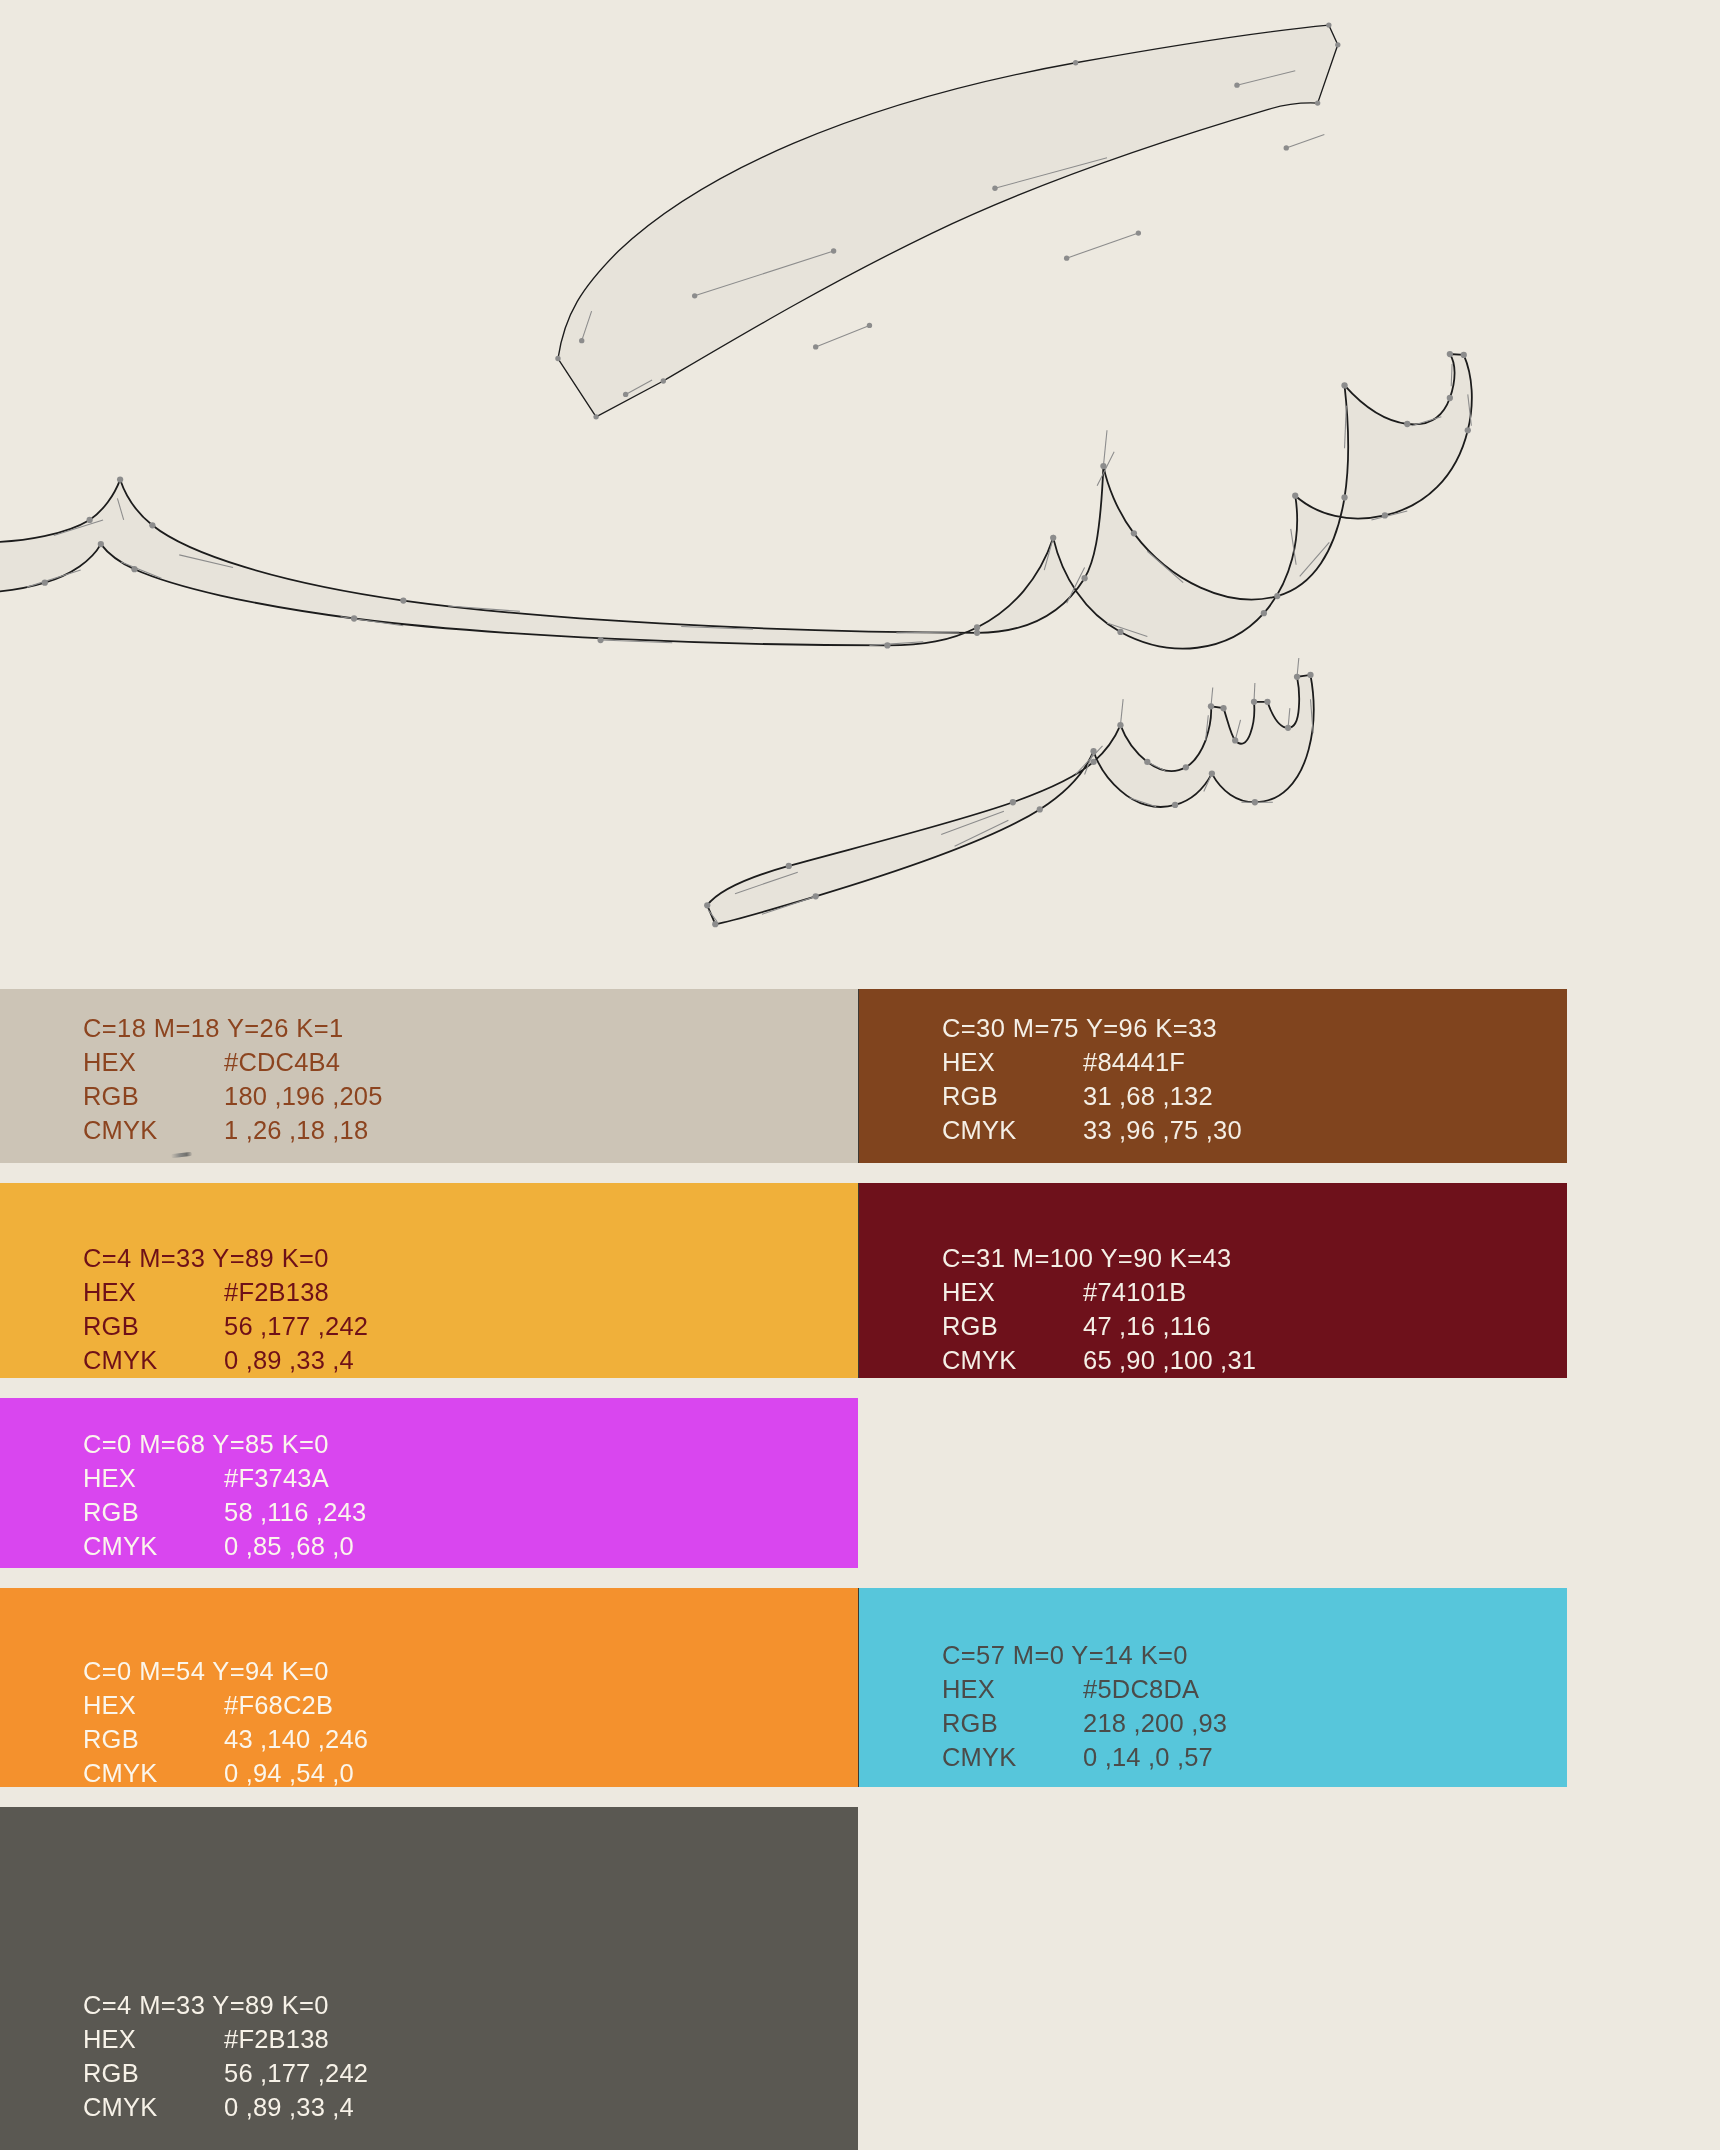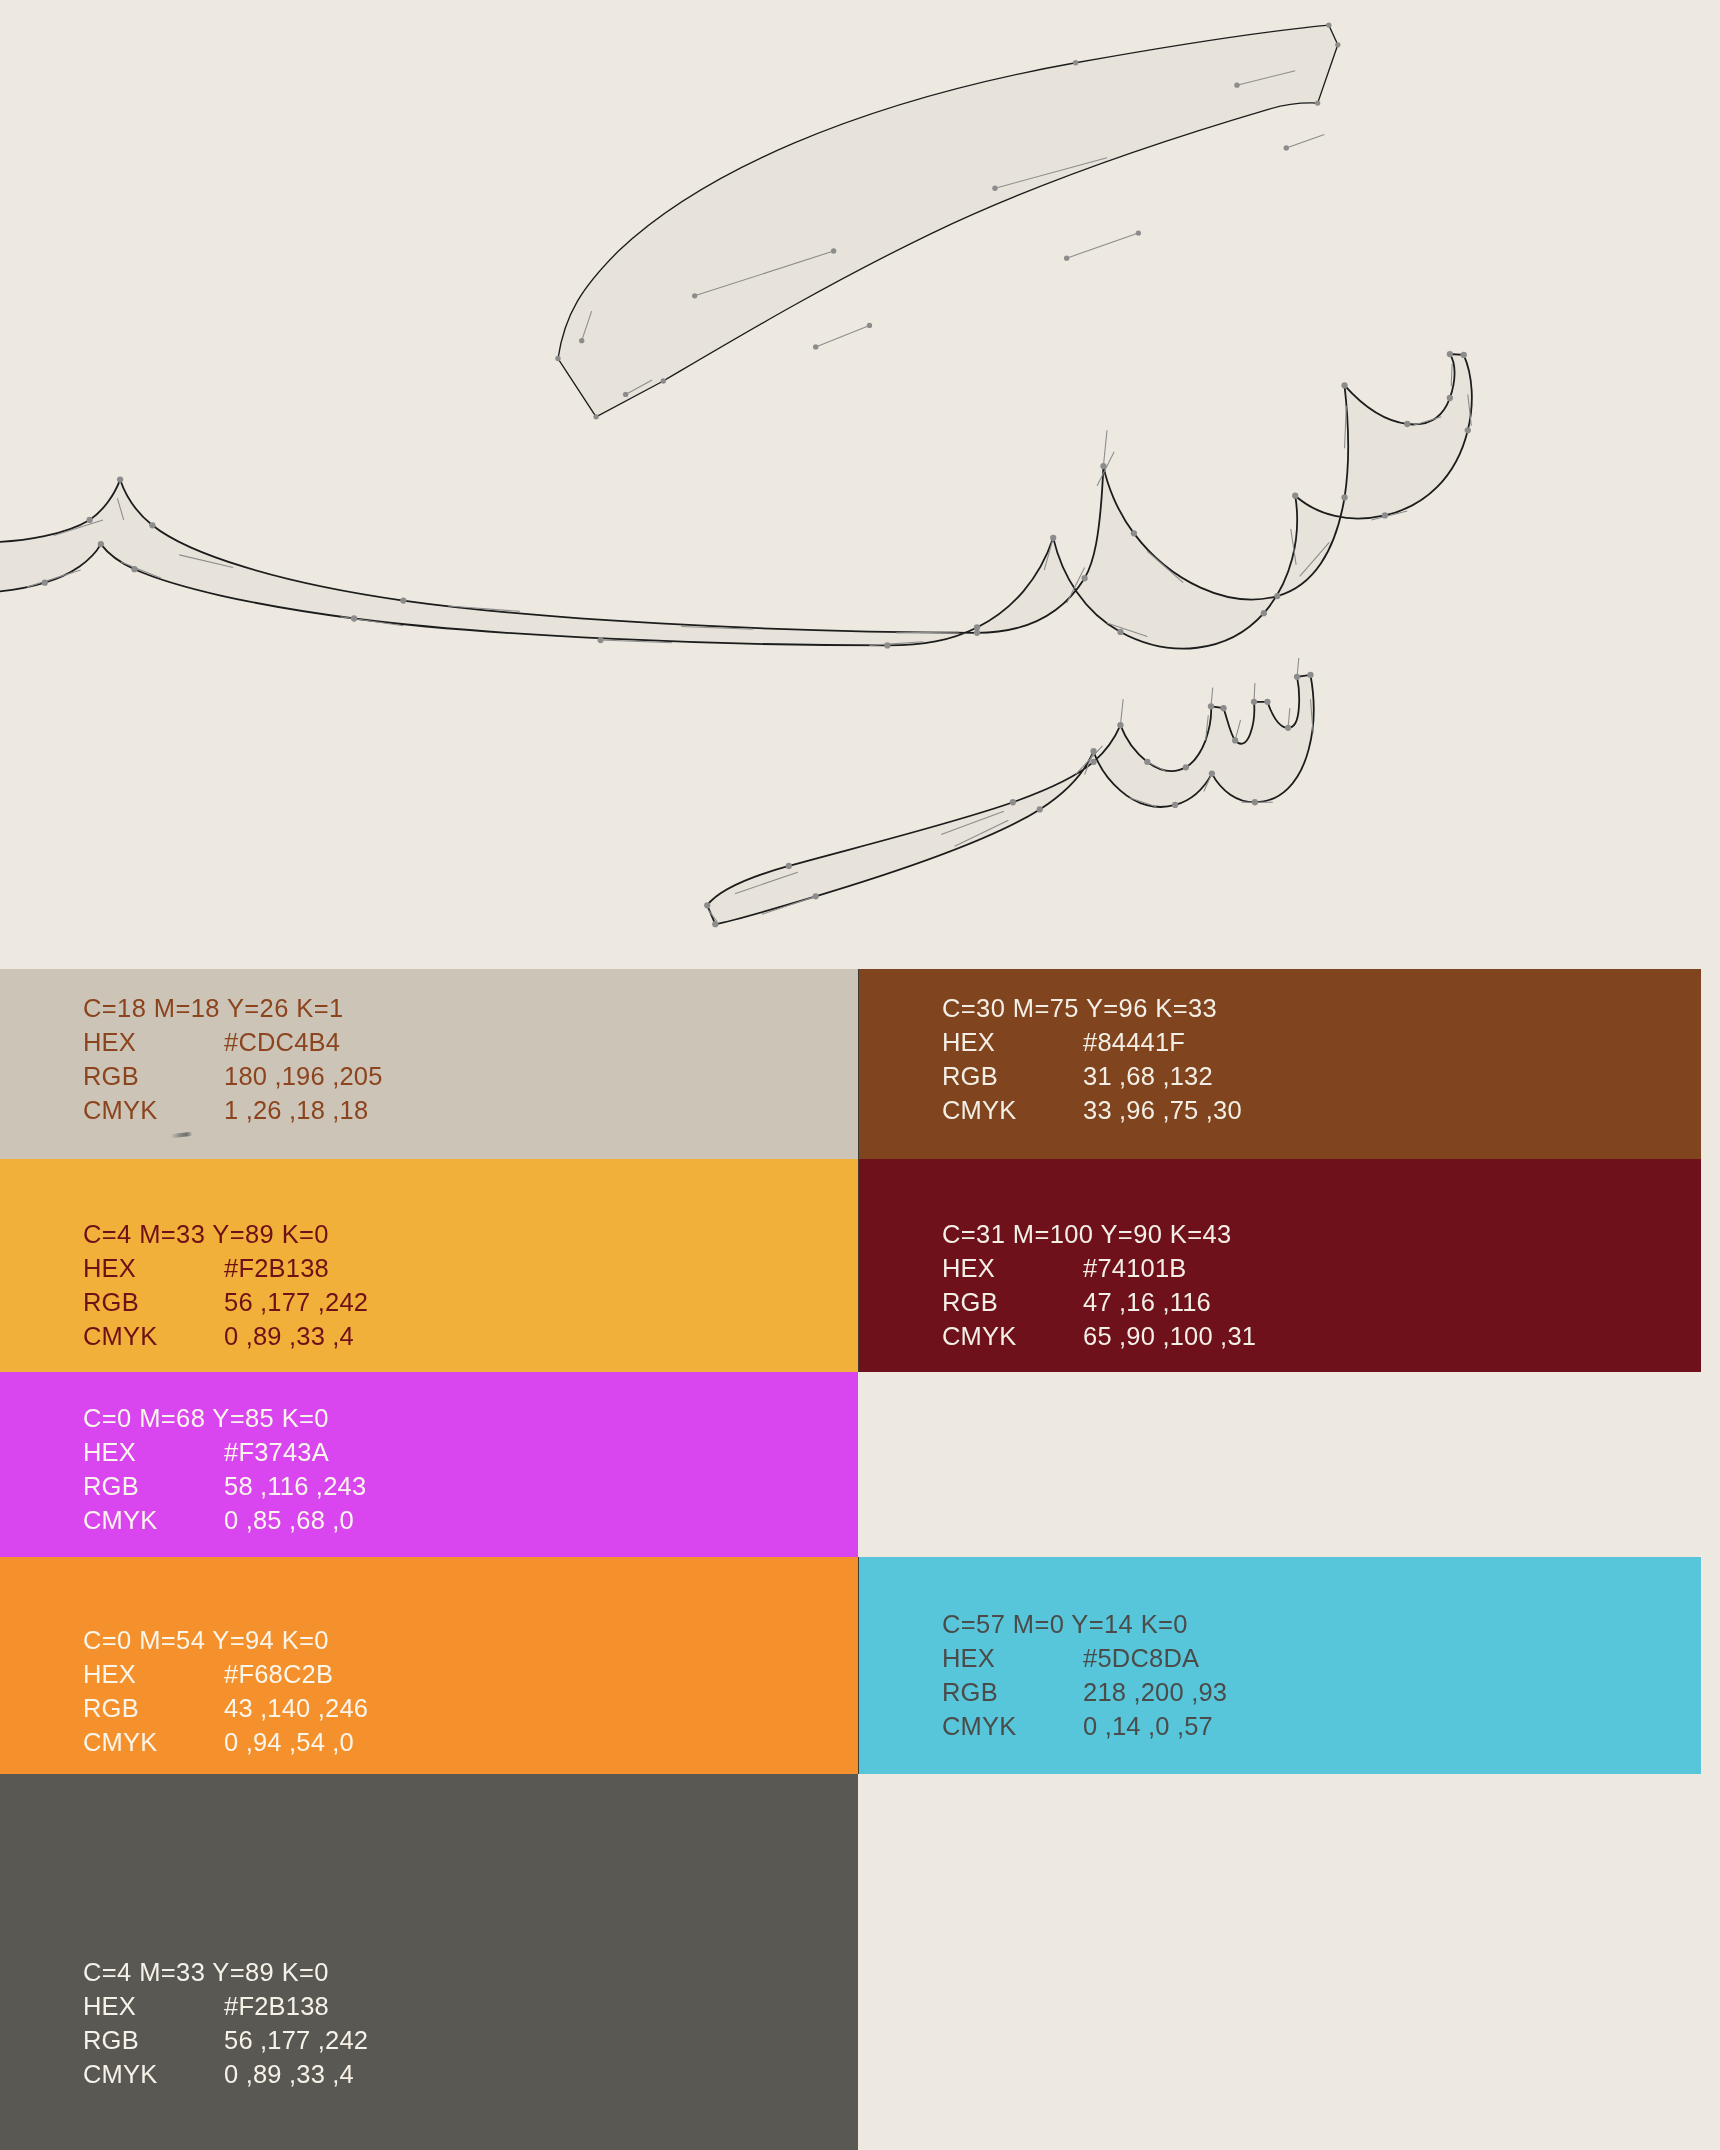--- a/index.html
+++ b/index.html
@@ -44,28 +44,29 @@
     width: 1721px;
     height: 1182px;
     display: flex;
     flex-direction: column;
   }
   .swatch-row {
     display: flex;
     flex-direction: row;
     width: 100%;
     box-sizing: border-box;
+    margin-top: 20px;
   }
   .swatch-cell {
     position: relative;
     box-sizing: border-box;
     overflow: hidden;
   }
   .swatch-cell.left  { width: 858px; }
-  .swatch-cell.right { width: 843px; border-left: 1.8px solid #3d3a33; }
+  .swatch-cell.right { width: 709px; border-left: 1.8px solid #3d3a33; }
 
   .swatch-text {
     position: absolute;
     left: 83px;
   }
   .swatch-line {
     display: block;
     white-space: pre;
     font-size: 25.5px;
     line-height: 34px;

